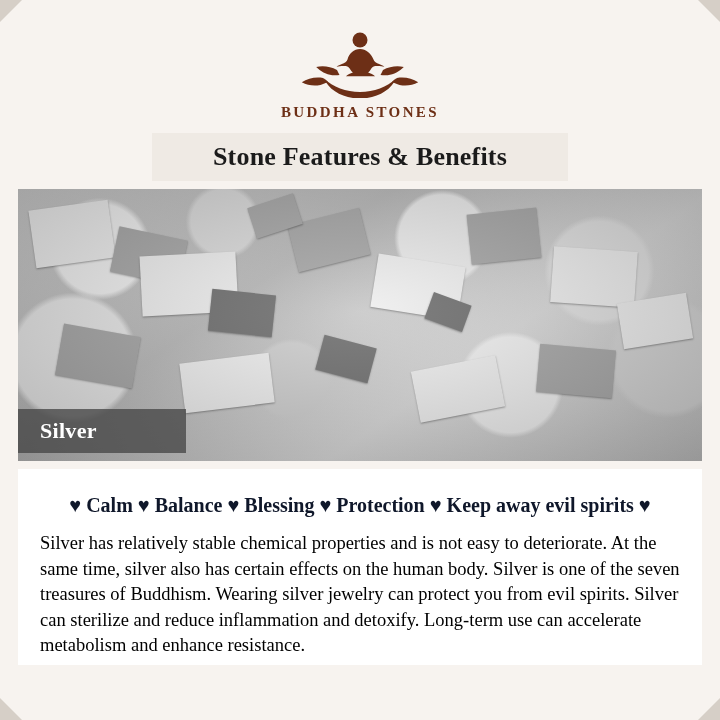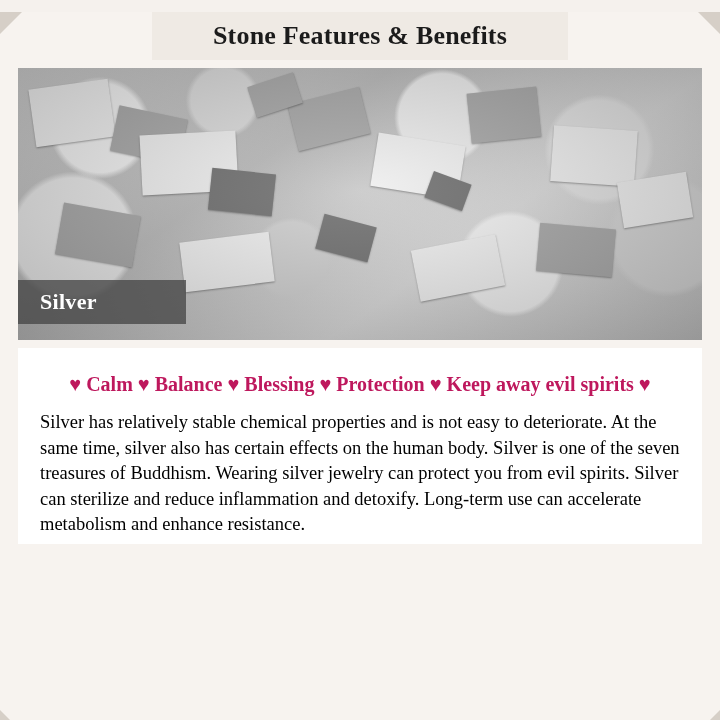--- a/index.html
+++ b/index.html
@@ -131,21 +131,21 @@
   .photo-vignette {
     position: absolute;
     inset: 0;
     background: radial-gradient(ellipse at 50% 45%, rgba(255,255,255,0.12) 0%, rgba(0,0,0,0.22) 100%);
   }
 
   
   .name-plate {
     position: absolute;
     left: 0;
-    bottom: 16px;
+    bottom: 8px;
     width: 168px;
     height: 44px;
     background: rgba(70,70,70,0.78);
     display: flex;
     align-items: center;
   }
   .name-plate .label {
     color: #ffffff;
     font-family: "Liberation Serif", serif;
     font-size: 22px;
@@ -159,21 +159,21 @@
     margin: 8px 18px 0 18px;
     background: #ffffff;
     padding: 22px 22px 18px 22px;
     box-sizing: border-box;
     height: 196px;
   }
   .benefits {
     font-family: "Liberation Serif", serif;
     font-size: 20px;
     font-weight: bold;
-    color: #be185d;
+    color: #0f172a;
     text-align: center;
     margin: 2px 0 14px 0;
     line-height: 1.2;
   }
   .description {
     font-family: "Liberation Serif", serif;
     font-size: 18.5px;
     line-height: 1.38;
     color: #000000;
     text-align: left;
@@ -182,20 +182,42 @@
 </head>
 <body>
 
 <div class="page">
 
   <div class="corner corner-tl"></div>
   <div class="corner corner-tr"></div>
   <div class="corner corner-bl"></div>
   <div class="corner corner-br"></div>
 
+  <div class="logo-block">
+    <svg class="logo-mark" width="170" height="72" viewBox="0 0 170 72">
+      <g fill="#6d2f16">
+
+        <circle cx="85" cy="14" r="7.5"></circle>
+
+        <path d="M85 23c-6 0-11 4.5-12.5 10.5-0.6 2.4-3 3.6-5.6 4.6-3.3 1.3-5.4 2.6-5.4 2.6 2.6-0.6 6.8-1.1 9.4-0.6 2.2 0.4 3.4 1.6 4.4 3.4 0.7 1.3 1.6 2.3 2.6 3 -2.6 0.8-5 2.1-7 3.8h29.2c-2-1.7-4.4-3-7-3.8 1-0.7 1.9-1.7 2.6-3 1-1.8 2.2-3 4.4-3.4 2.6-0.5 6.8 0 9.4 0.6 0 0-2.1-1.3-5.4-2.6-2.6-1-5-2.2-5.6-4.6C96 27.5 91 23 85 23z"></path>
+
+        <path d="M85 30c-2.5 3.5-3.8 7.6-3.8 11.8 0 1.5 0.2 3 0.5 4.4 1.1-0.6 2.2-1 3.3-1.2 1.1 0.2 2.2 0.6 3.3 1.2 0.3-1.4 0.5-2.9 0.5-4.4 0-4.2-1.3-8.3-3.8-11.8z" opacity="0.0"></path>
+
+        <path d="M62 44c-6.5-3.5-14-4.6-20.8-3 4.2 4.4 9.9 7.4 16 8.2 2.6 0.3 5 0.2 7.3-0.3-0.9-1.7-1.7-3.3-2.5-4.9z"></path>
+        <path d="M48 52c-7.5-1.2-15.2 0.3-21.2 4.3 5.7 3 12.4 4 18.6 2.6 2.8-0.6 5.3-1.7 7.5-3.1-1.6-1.3-3.2-2.6-4.9-3.8z"></path>
+
+        <path d="M108 44c6.5-3.5 14-4.6 20.8-3-4.2 4.4-9.9 7.4-16 8.2-2.6 0.3-5 0.2-7.3-0.3 0.9-1.7 1.7-3.3 2.5-4.9z"></path>
+        <path d="M122 52c7.5-1.2 15.2 0.3 21.2 4.3-5.7 3-12.4 4-18.6 2.6-2.8-0.6-5.3-1.7-7.5-3.1 1.6-1.3 3.2-2.6 4.9-3.8z"></path>
+
+        <path d="M85 66c-14 0-27-5-36-13.5 5 12 19.5 20 36 20s31-8 36-20C112 61 99 66 85 66z"></path>
+        <path d="M60 47c-3.5-5-8.8-8.6-14.8-10 1.2 6.2 4.8 11.8 9.9 15.3 1.7-1.8 3.4-3.6 4.9-5.3z" opacity="0"></path>
+      </g>
+    </svg>
+    <div class="brand-name">BUDDHA STONES</div>
+  </div>
 
   <div class="title-band">
     <div class="title-band-inner">
       <div class="title-text">Stone Features &amp; Benefits</div>
     </div>
   </div>
 
   <div class="photo">
     <div class="rock-layer"></div>
     <div class="rock-shards">

